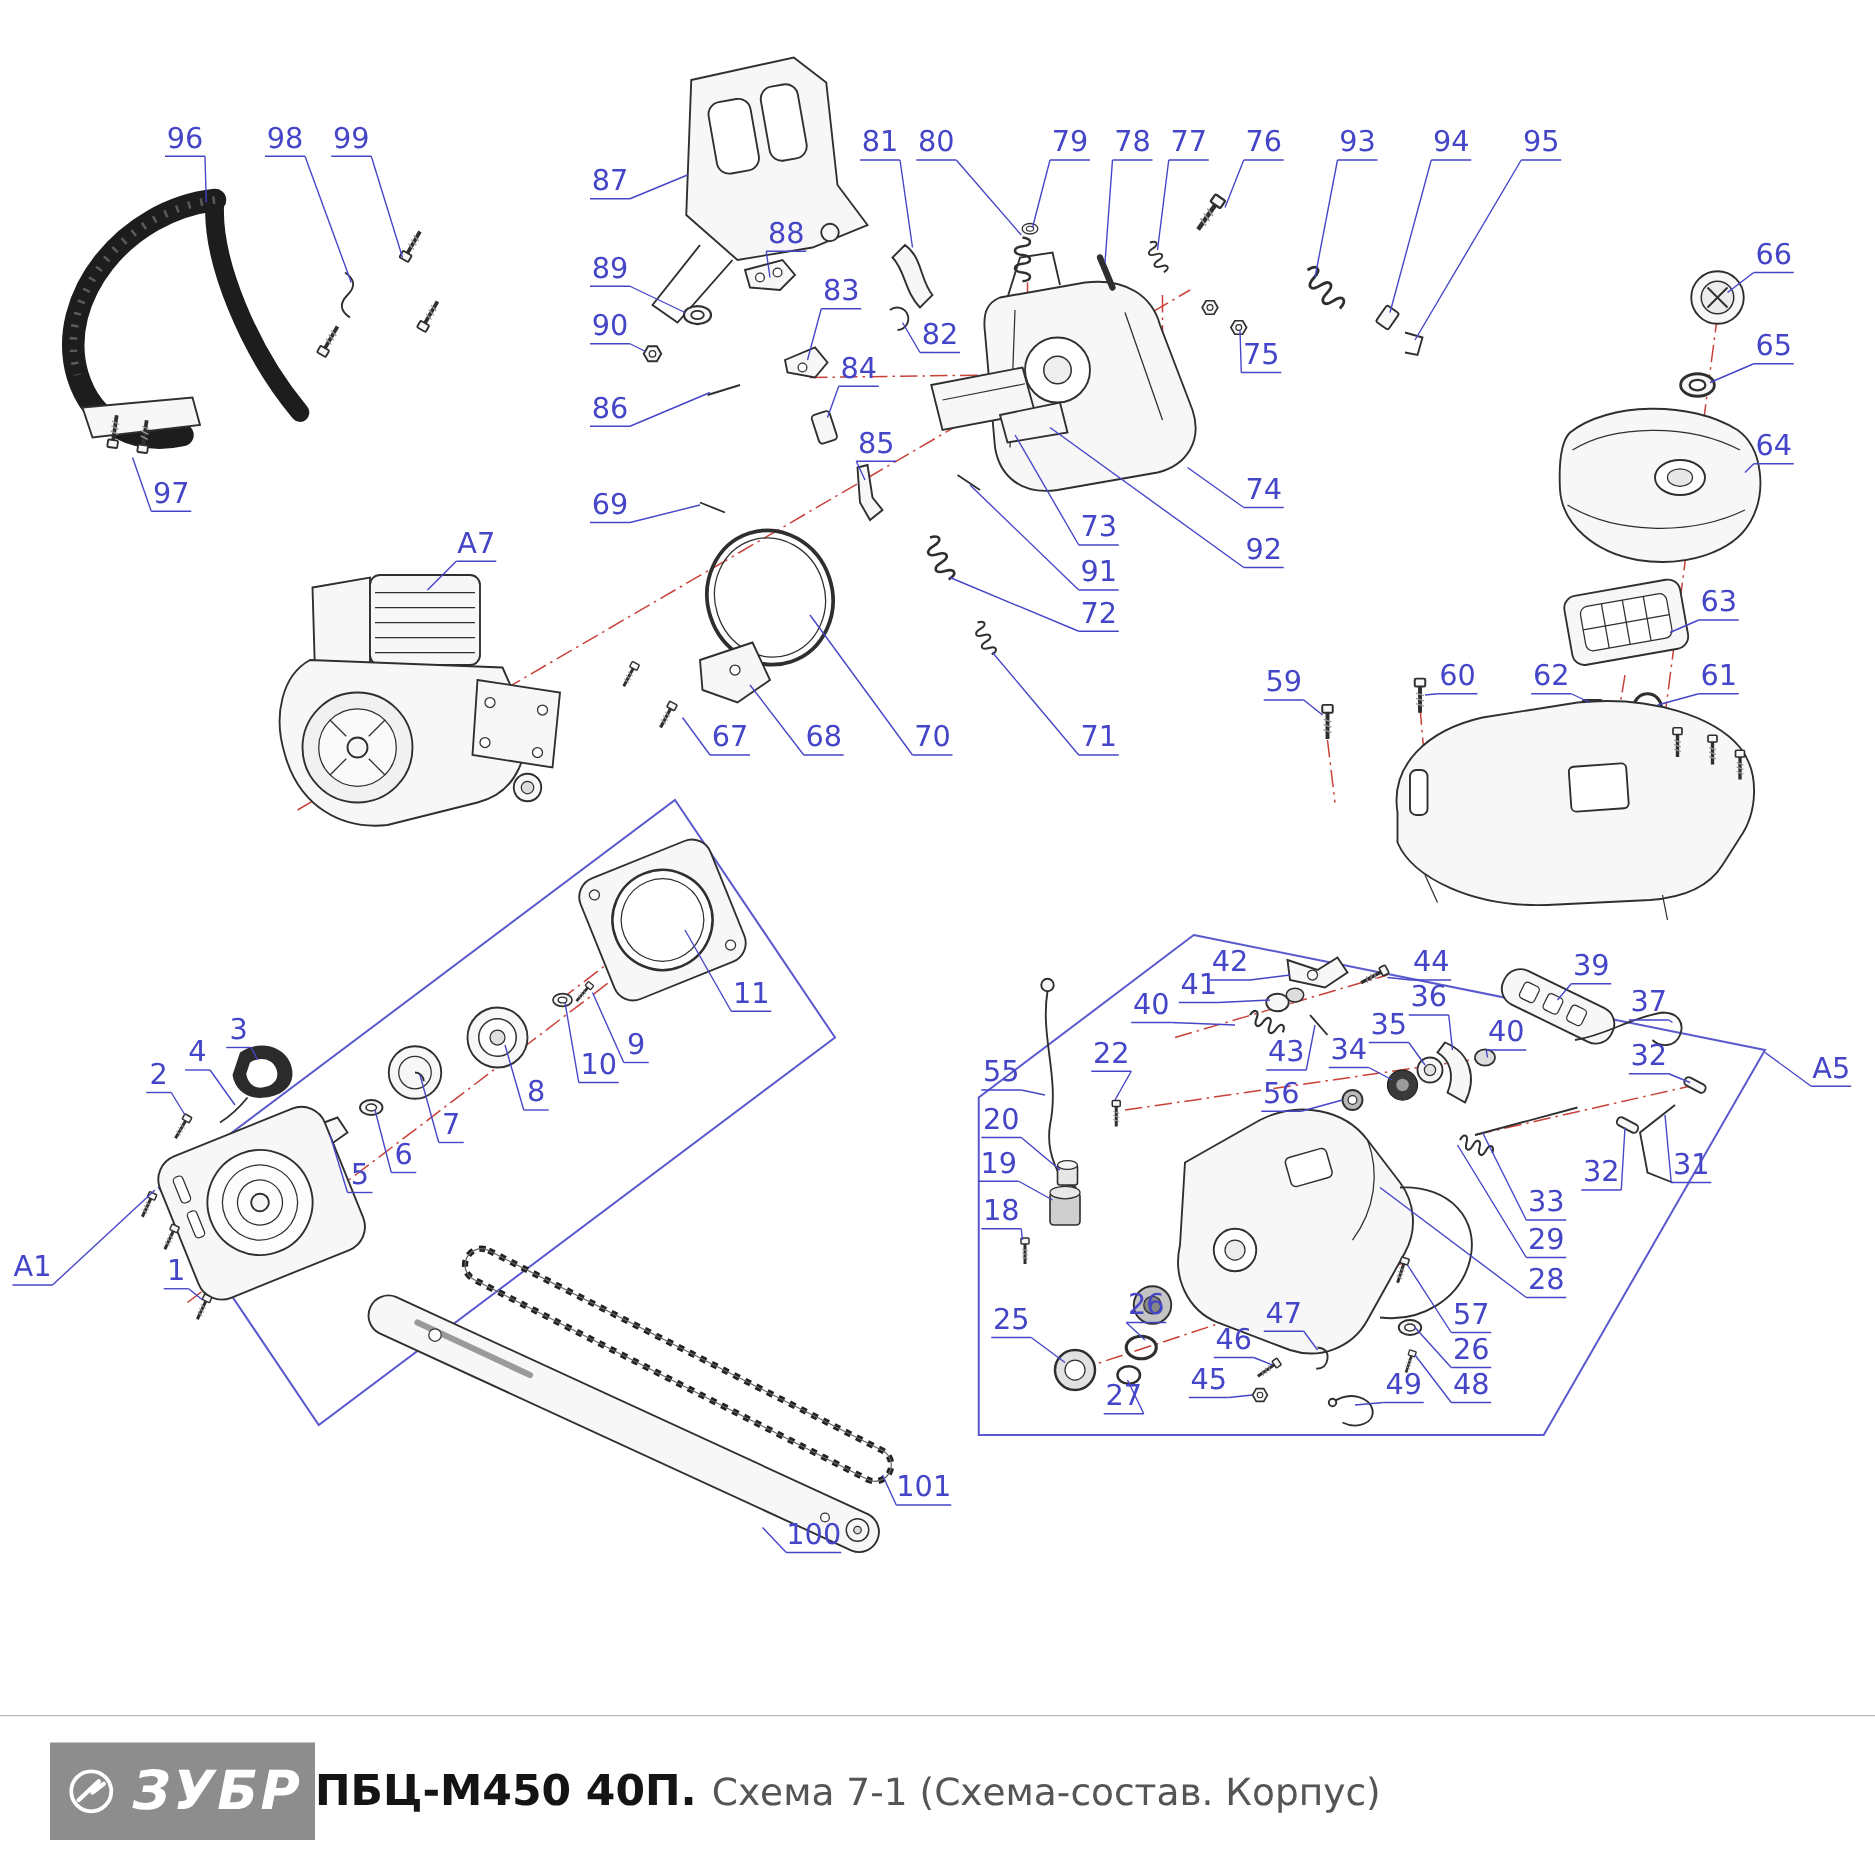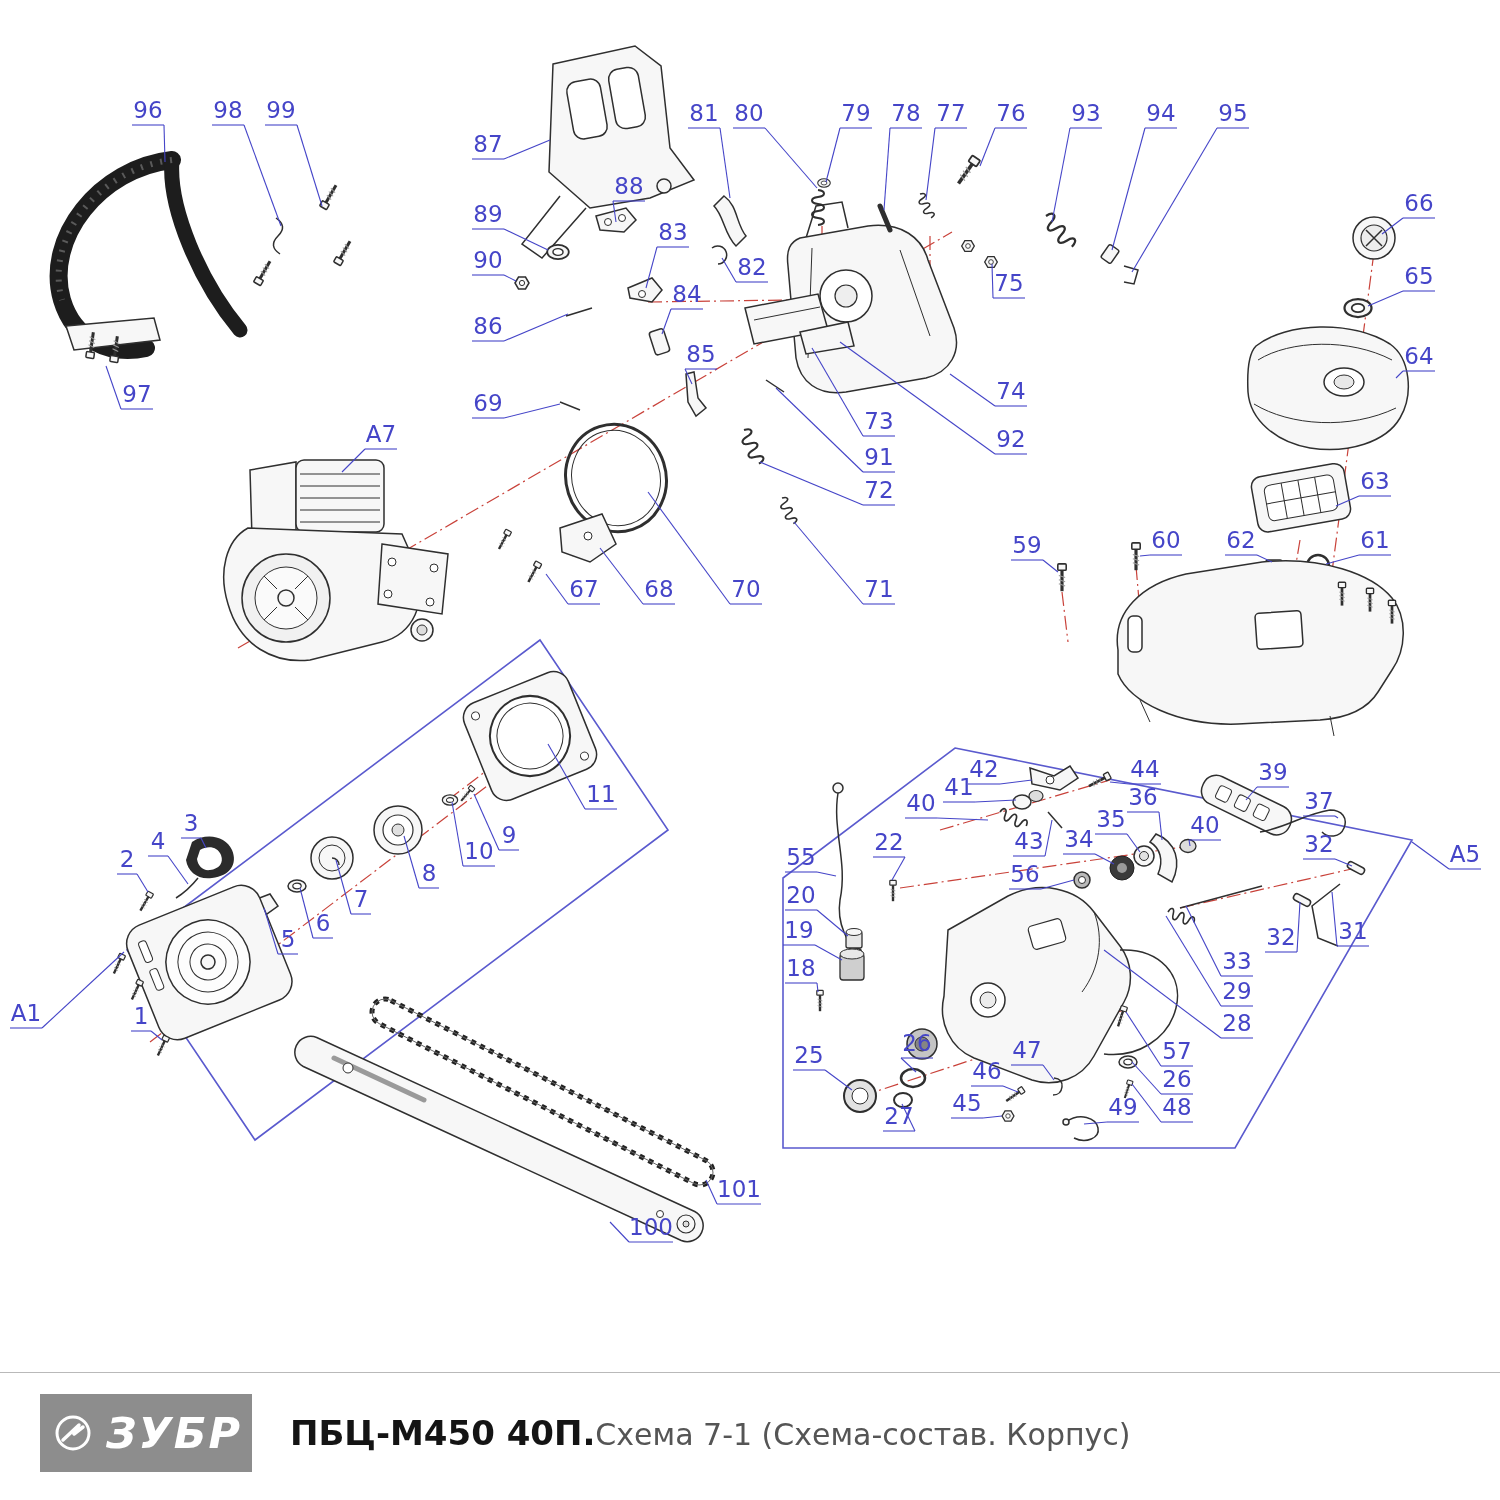--- a/index.html
+++ b/index.html
@@ -17,25 +17,25 @@
     font-family:"DejaVu Sans","Liberation Sans",sans-serif;
     font-size:23px;fill:var(--c-label);text-anchor:middle;
   }
   svg .leader{stroke:var(--c-label);stroke-width:1.1;fill:none}
   svg .axis{stroke:var(--c-axis);stroke-width:1.2;fill:none;stroke-dasharray:14 4 2 4}
   svg .abox{fill:none;stroke:var(--c-box);stroke-width:1.6}
   svg .ln{stroke:#2f2f2f;stroke-width:1.5;fill:none}
   svg .pt{fill:#f7f7f7;stroke:#2f2f2f;stroke-width:1.5}
   svg .thin{stroke-width:1}
   .divider{position:absolute;left:0;right:0;top:1372px;height:1px;background:#b9b9b9}
-  .footer{position:absolute;left:40px;top:1392px;right:40px;height:82px;display:flex;align-items:center;gap:38px}
+  .footer{position:absolute;left:40px;top:1392px;right:40px;height:82px;display:flex;align-items:center;}
   .logo{width:212px;height:78px;background:#8d8d8d;display:flex;align-items:center;justify-content:center;gap:10px;flex:0 0 auto}
   .logo .brand{color:#fff;font-weight:bold;font-style:italic;font-size:43px;letter-spacing:2px;line-height:1}
   .caption{font-size:30px;color:#555;white-space:nowrap}
-  .caption .model{font-weight:bold;color:#141414;font-size:34px;}
+  .caption .model{font-weight:bold;color:#141414;font-size:34px;margin-right:12px}
 </style>
 </head>
 <body>
 
 <div class="stage">
 
 <svg id="diagram-svg" width="1500" height="1365" viewBox="0 0 1500 1365">
   <defs>
     <g id="sym-screw">
       <rect x="-4" y="-2" width="8" height="6" rx="1" class="pt"></rect>

